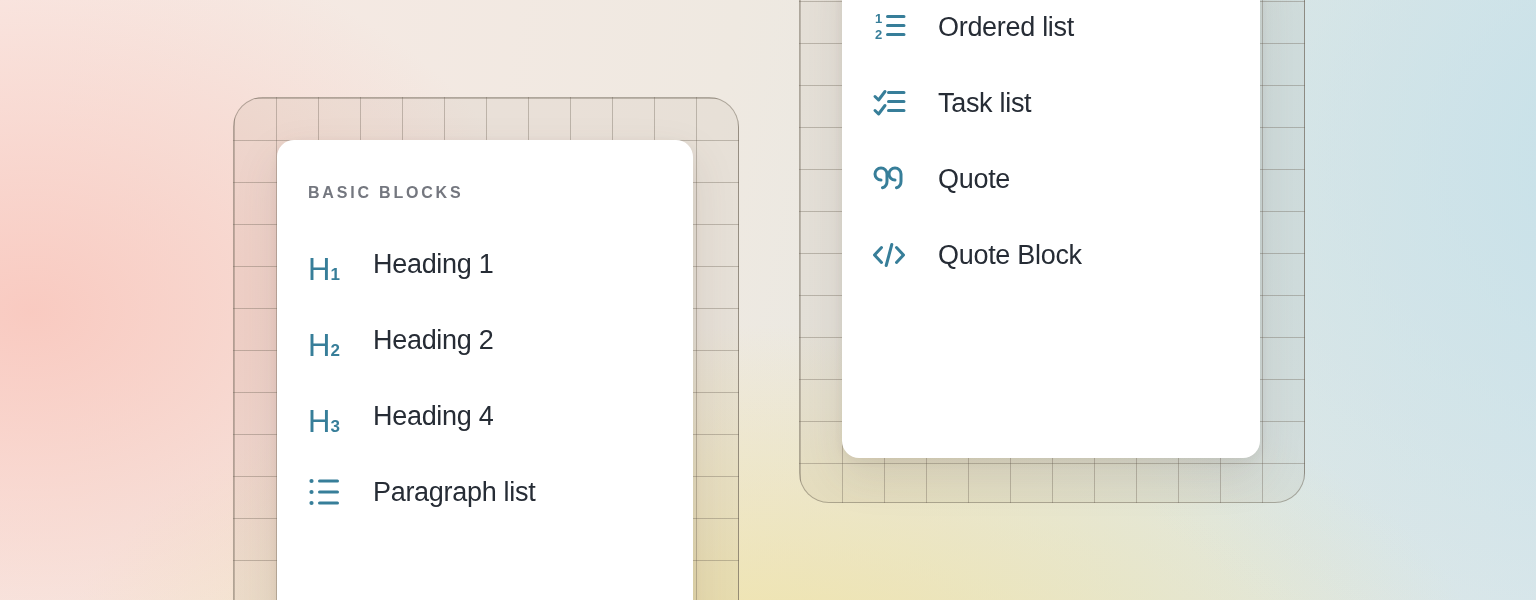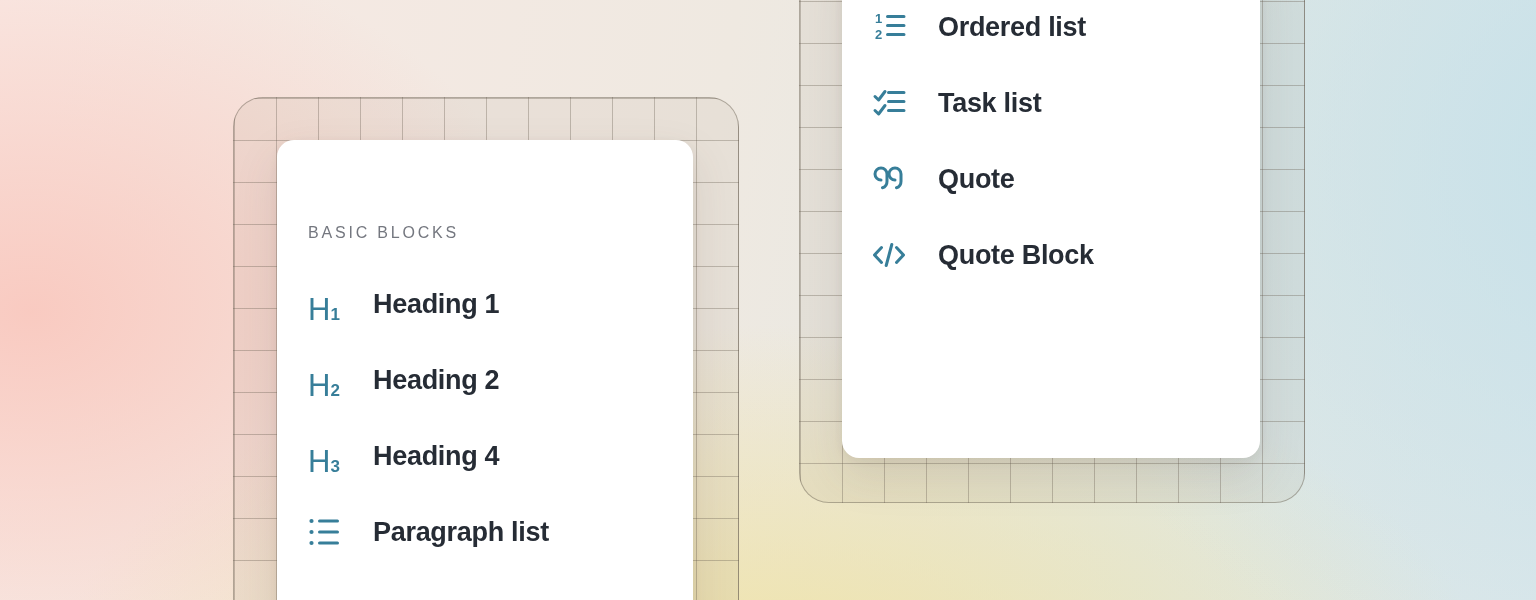--- a/index.html
+++ b/index.html
@@ -31,26 +31,25 @@
     position:absolute;
     background:var(--card-bg,#fff);
     border-radius:17px;
     box-shadow:0 18px 44px rgba(90,70,60,0.13), 0 3px 10px rgba(90,70,60,0.07);
   }
   .card-left{left:277px;top:140px;width:416px;height:540px;padding:44px 0 0 0;box-sizing:border-box;}
   .card-right{left:842px;top:-50px;width:418px;height:508px;padding:39px 0 0 0;box-sizing:border-box;}
   .card-header{
     padding-left:31px;
     font-size:16px;
-    font-weight:400;
+    font-weight:700;
     letter-spacing:2.8px;
     color:var(--section-header,#74777f);
     line-height:17px;
     margin-bottom:25px;
-    margin-top:40px;
   }
   .menu-item{
     display:flex;
     align-items:center;
     height:76px;
     padding-left:29px;
     cursor:pointer;
   }
   .icon{
     width:36px;height:36px;
@@ -58,21 +57,21 @@
     display:flex;align-items:center;justify-content:center;
   }
   .icon svg{width:36px;height:36px;display:block;}
   .st{stroke:var(--icon-teal,#377e99);fill:none;stroke-width:3;stroke-linecap:round;stroke-linejoin:round;}
   .st2{stroke:var(--icon-teal,#377e99);fill:none;stroke-width:2.7;stroke-linecap:round;stroke-linejoin:round;}
   .fl{fill:var(--icon-teal,#377e99);stroke:none;}
   .num{fill:var(--icon-teal,#377e99);stroke:none;font-family:"Liberation Sans",sans-serif;font-size:13px;font-weight:700;}
   .label{
     margin-left:31px;
     font-size:27px;
-    font-weight:700;
+    font-weight:400;
     letter-spacing:-0.3px;
     color:var(--label-text,#262c35);
     line-height:1;
   }
   .h-glyph{
     color:var(--icon-teal,#377e99);
     align-items:flex-end;
   }
   .h-letter{font-size:31px;font-weight:400;line-height:0.82;}
   .h-sub{font-size:17px;font-weight:700;line-height:1;transform:translateY(1px);}

